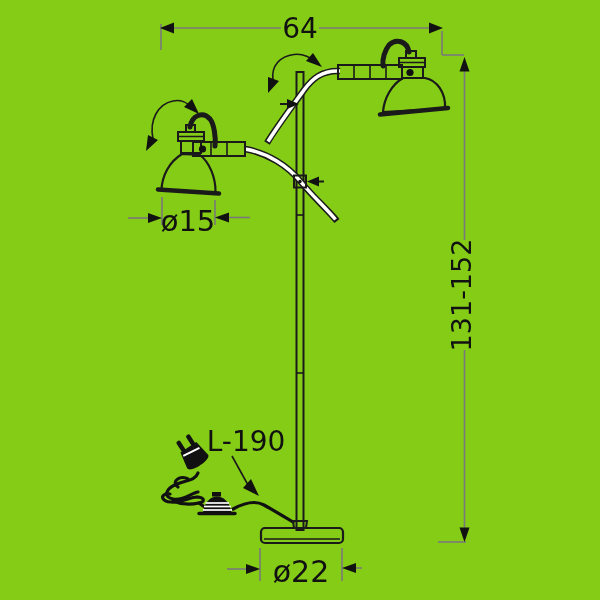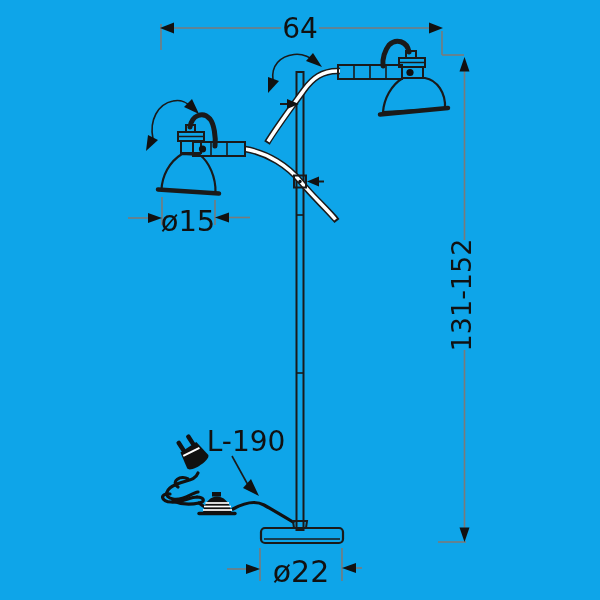--- a/index.html
+++ b/index.html
@@ -1,16 +1,16 @@
 <!DOCTYPE html>
 <html><head>
 <meta charset="utf-8">
 <style>
   html,body{margin:0;padding:0;background:#ffffff;}
-  .stage{width:600px;height:600px;background:#0ea5e9;position:relative;overflow:hidden;}
+  .stage{width:600px;height:600px;background:#84cc16;position:relative;overflow:hidden;}
   svg{display:block;}
   text{font-family:"DejaVu Sans","Liberation Sans",sans-serif;fill:#111;}
   .dim-line{stroke:#7a7a7a;stroke-width:1.6;fill:none;}
   .draw{stroke:#1a1a1a;fill:none;}
   .arrow{fill:#111;stroke:none;}
 </style>
 </head>
 <body>
 
 <div class="stage">

